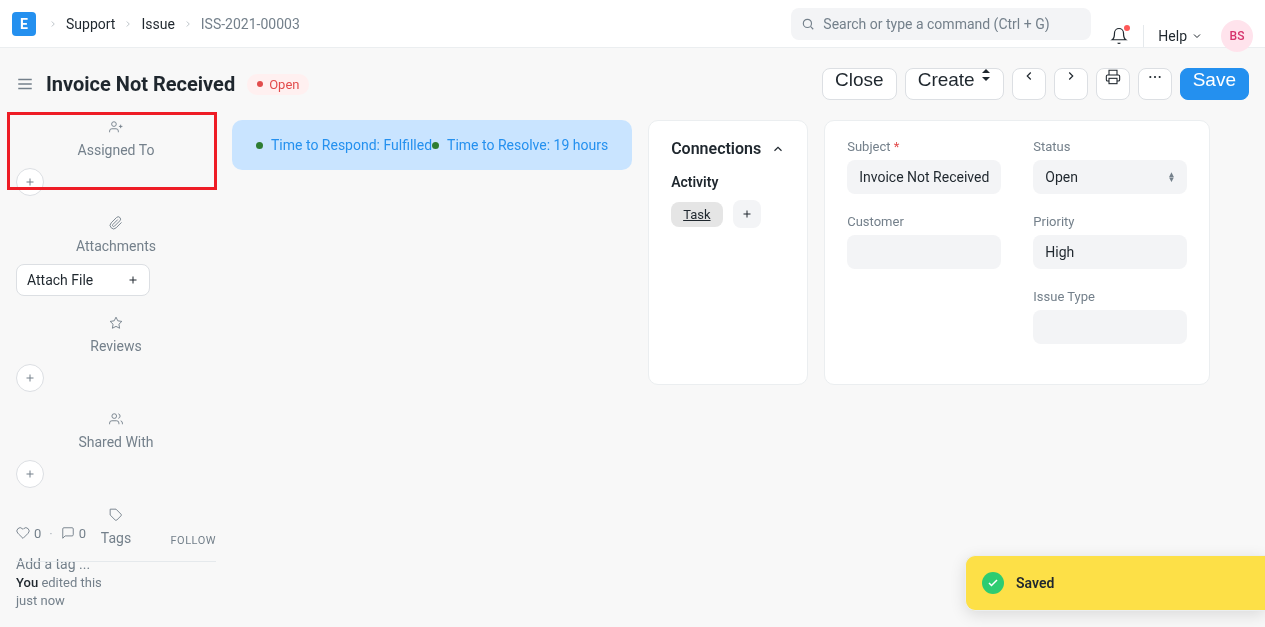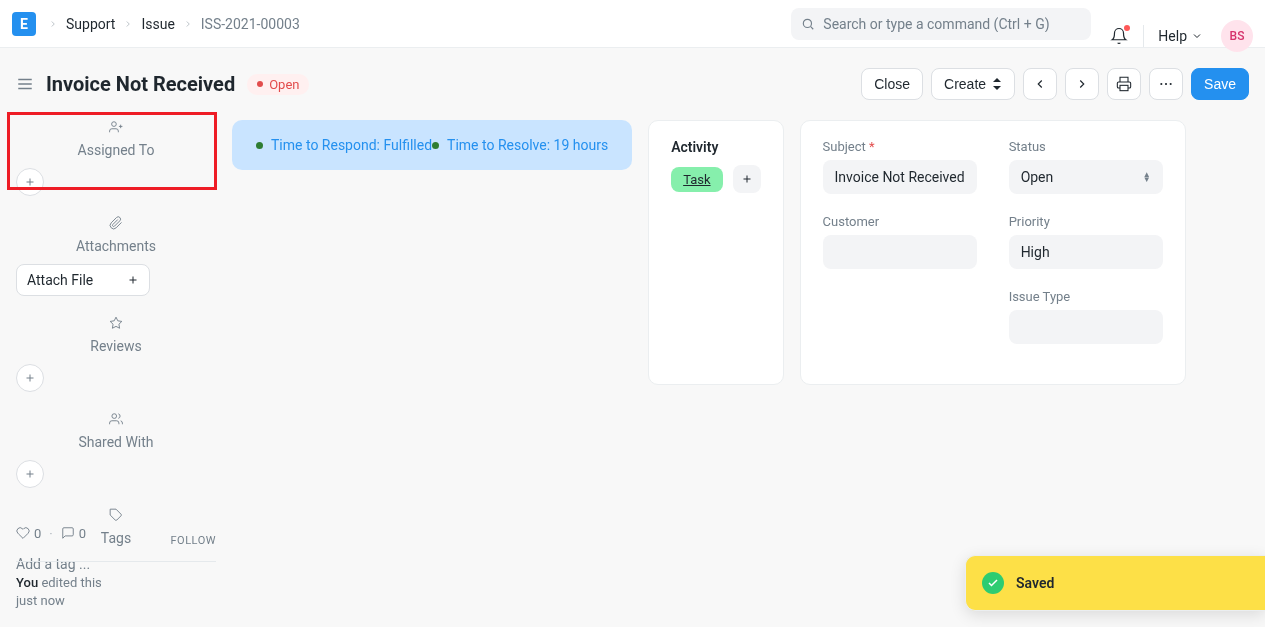--- a/index.html
+++ b/index.html
@@ -154,23 +154,22 @@
     }
     .header-spacer { flex: 1; }
     .btn-row { display: flex; align-items: center; gap: 8px; }
     .btn {
       height: 32px;
       border: 1px solid #dcdfe3;
       background: #fff;
       border-radius: 8px;
       padding: 0 12px;
       display: inline-flex;
-      align-items: center;
       gap: 6px;
-      font-size: 14px;
+      font-size: 19px;
       color: #1f272e;
       cursor: pointer;
     }
     .btn.icon-only {
       width: 34px;
       padding: 0;
       justify-content: center;
     }
     .btn.primary {
       background: #2490ef;
@@ -310,21 +309,21 @@
       font-size: 16px;
       font-weight: 600;
       margin-bottom: 16px;
     }
     .subheader {
       font-size: 14px;
       font-weight: 600;
       margin-bottom: 10px;
     }
     .pill {
-      background: #86efac;
+      background: #e5e5e5;
       border-radius: 8px;
       padding: 5px 12px;
       font-size: 13px;
       display: inline-flex;
       align-items: center;
       text-decoration: underline;
     }
     .pill-add {
       width: 28px;
       height: 28px;
@@ -616,20 +615,26 @@
         <span class="dot"></span>
         <span>Time to Respond: Fulfilled</span>
       </div>
       <div class="sla-item">
         <span class="dot"></span>
         <span>Time to Resolve: 19 hours</span>
       </div>
     </div>
 
     <div class="card">
+      <div class="card-header">
+        <span>Connections</span>
+        <svg width="14" height="14" viewBox="0 0 24 24" fill="none" stroke="currentColor" stroke-width="2">
+            <polyline points="18 15 12 9 6 15"></polyline>
+          </svg>
+      </div>
       <div class="subheader">Activity</div>
       <div style="display:flex; gap:10px; align-items:center;">
         <span class="pill">Task</span>
         <span class="pill-add">
           <svg width="12" height="12" viewBox="0 0 24 24" fill="none" stroke="currentColor" stroke-width="2">
               <line x1="12" y1="5" x2="12" y2="19"></line>
               <line x1="5" y1="12" x2="19" y2="12"></line>
             </svg>
         </span>
       </div>

